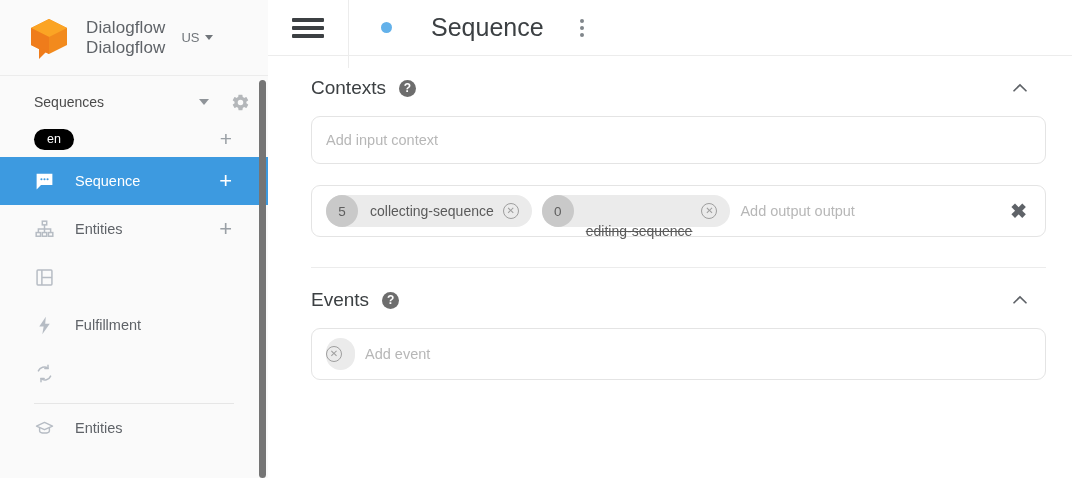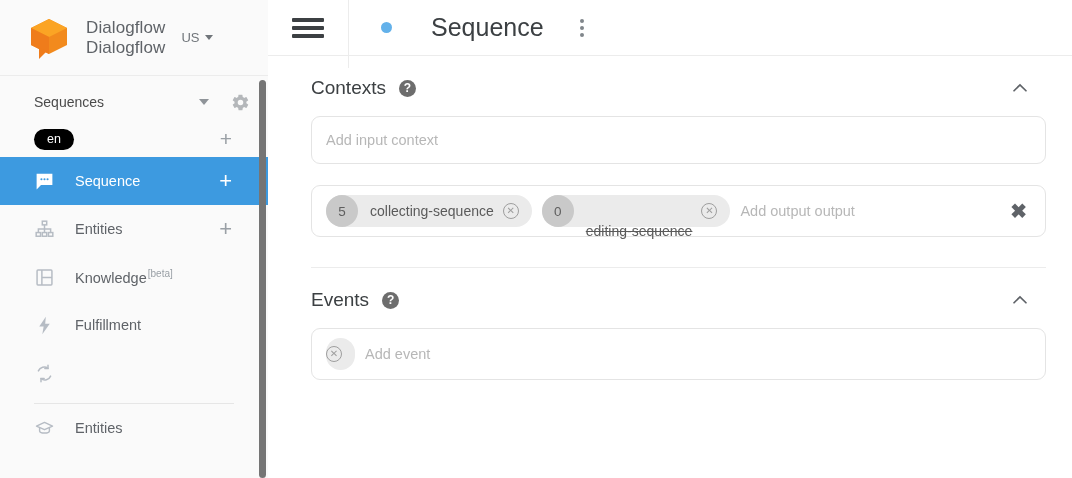--- a/index.html
+++ b/index.html
@@ -241,23 +241,20 @@
         <span class="nav-plus">+</span>
       </div>
 
       <div class="nav-item">
         <span class="nav-icon">
           <svg viewBox="0 0 24 24" width="21" height="21" fill="none" stroke="#b6bcc4" stroke-width="1.7">
             <rect x="3.5" y="3.5" width="17" height="17" rx="1"></rect>
             <path d="M9 3.5v17M9 12h11.5"></path>
           </svg>
         </span>
-        <span class="nav-label">
-          <span>Knowledge</span><sup>[beta]</sup>
-        </span>
       </div>
 
       <div class="nav-item">
         <span class="nav-icon">
           <svg viewBox="0 0 24 24" width="21" height="21" fill="#b6bcc4">
             <path d="M13.5 2 6 13h5l-1.5 9L18 10h-5.2z"></path>
           </svg>
         </span>
         <span class="nav-label">Fulfillment</span>
       </div>

